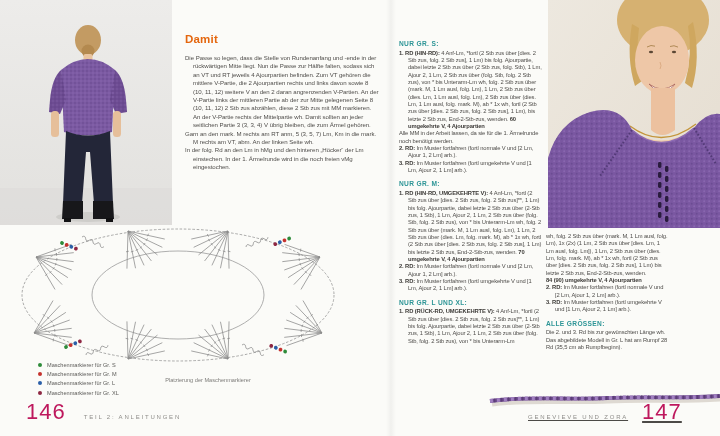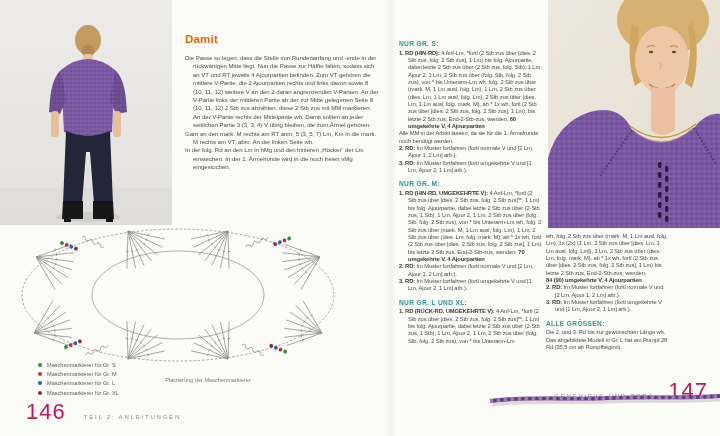--- a/index.html
+++ b/index.html
@@ -49,21 +49,21 @@
   .sec-h{
     font-weight:bold;font-size:6.6px;letter-spacing:.35px;color:#2d9596;
     margin:6px 0 2.2px 0;
   }
   .sec-h:first-child{margin-top:0;}
 
   .yarn{position:absolute;left:478px;top:386px;width:242px;height:26px;}
 
   .footer{position:absolute;display:flex;align-items:baseline;}
   .footer-left{left:26px;top:399px;}
-  .footer-right{left:528px;top:378px;width:180px;justify-content:flex-end;}
+  .footer-right{left:528px;top:399px;width:180px;justify-content:flex-start;text-decoration:underline;}
   .pagenum{font-size:22px;font-weight:200;color:#be185d;letter-spacing:1px;}
   .foot-label{font-size:6px;letter-spacing:1.8px;color:#8f8e8a;white-space:nowrap;}
   .footer-left .foot-label{margin-left:18px;}
   .footer-right .foot-label{margin-right:14px;}
 </style>
 </head>
 <body>
 
 <div class="spread">
 

